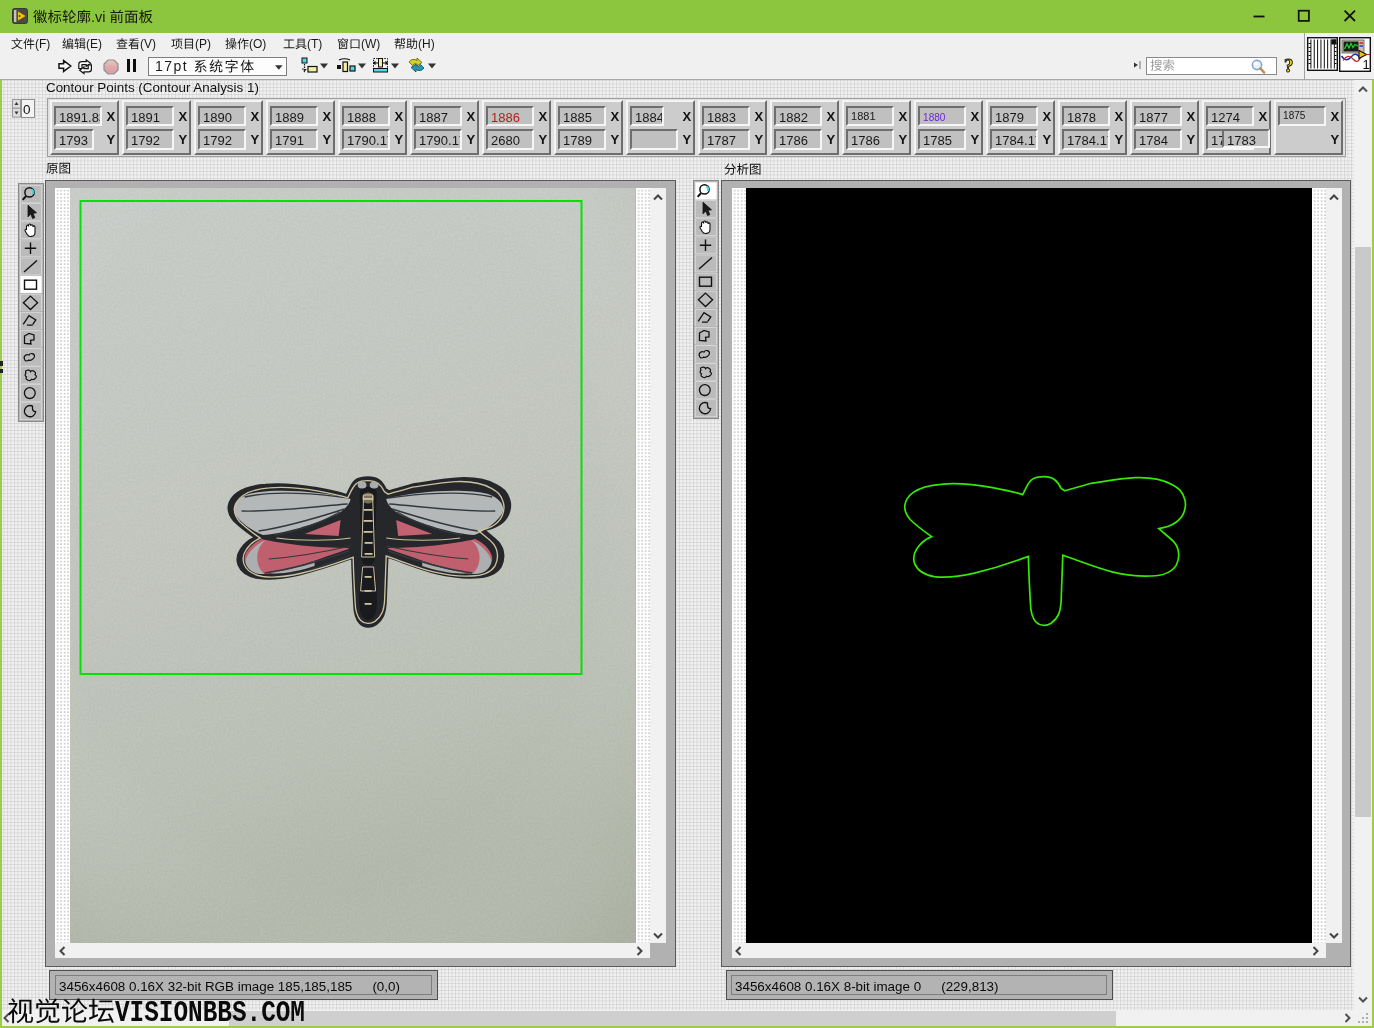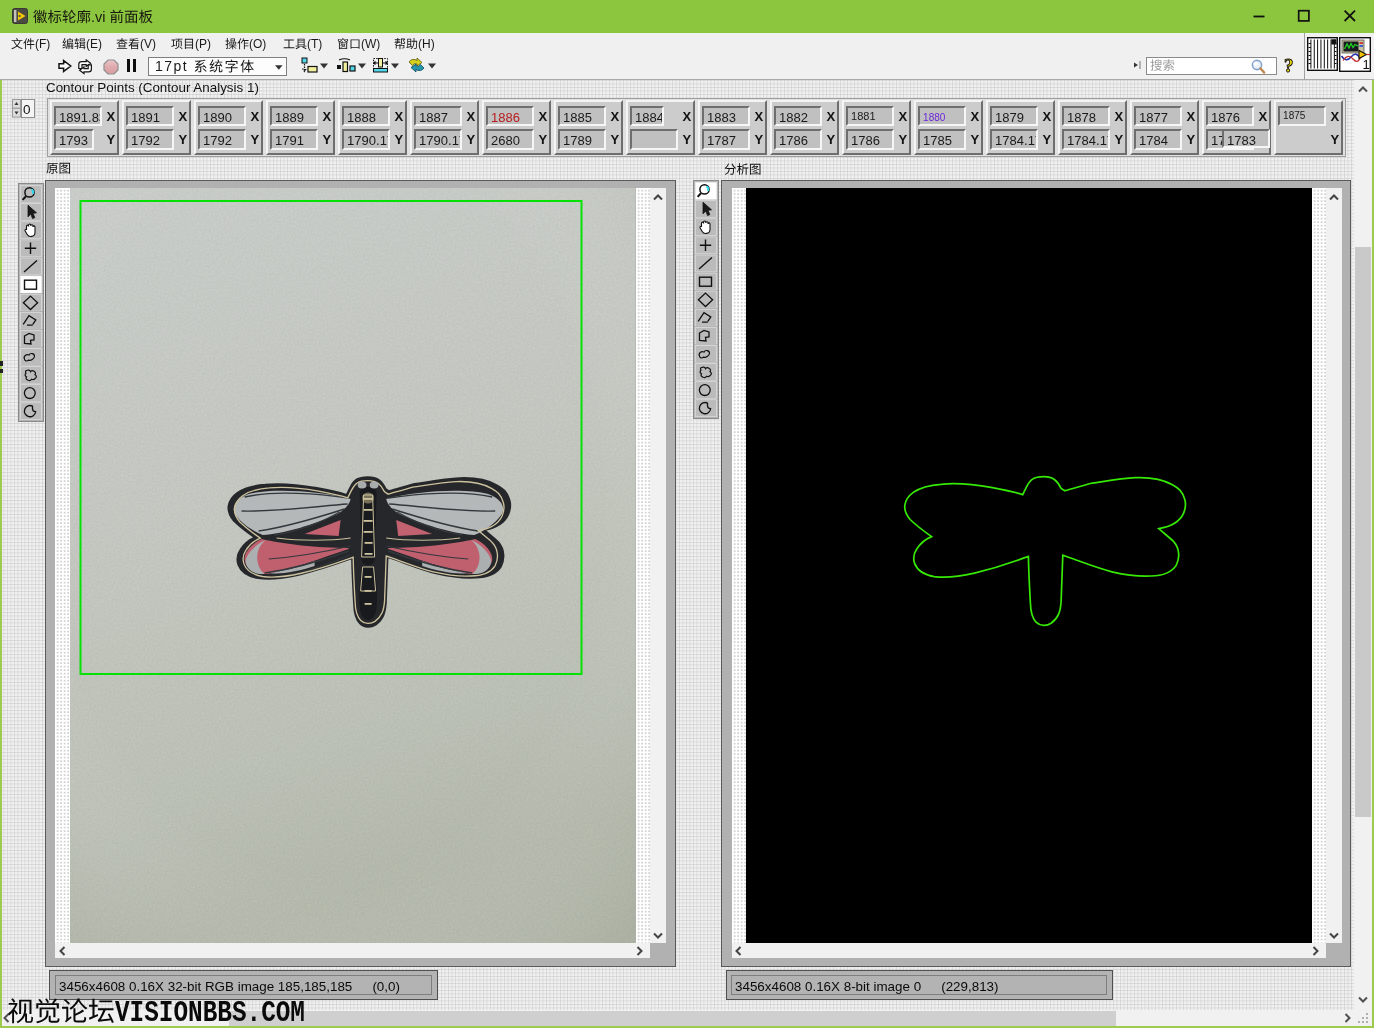--- a/index.html
+++ b/index.html
@@ -376,21 +376,21 @@
 <div class="sunk" style="position:absolute;left:1134.1px;top:106.0px;width:48px;height:20.4px;overflow:hidden">
     <div style="position:absolute;left:3px;top:1.5px;font-size:13px;color:#1A1A1A;white-space:nowrap">1877</div>
   </div>
 <div style="position:absolute;left:1186.5px;top:108.5px;width:12px;font-size:13px;font-weight:700;color:#111">X</div>
 <div class="sunk" style="position:absolute;left:1134.1px;top:129.4px;width:48px;height:20.4px;overflow:hidden">
     <div style="position:absolute;left:3px;top:1.5px;font-size:13px;color:#1A1A1A;white-space:nowrap">1784</div>
   </div>
 <div style="position:absolute;left:1186.5px;top:131.9px;width:12px;font-size:13px;font-weight:700;color:#111">Y</div>
 <div class="bev" style="position:absolute;left:1201.5px;top:100.3px;width:69.8px;height:54.6px"></div>
 <div class="sunk" style="position:absolute;left:1206.1px;top:106.0px;width:48px;height:20.4px;overflow:hidden">
-    <div style="position:absolute;left:3px;top:1.5px;font-size:13px;color:#1A1A1A;white-space:nowrap">1876</div>
+    <div style="position:absolute;left:3px;top:1.5px;font-size:13px;color:#1A1A1A;white-space:nowrap">1274</div>
   </div>
 <div style="position:absolute;left:1258.5px;top:108.5px;width:12px;font-size:13px;font-weight:700;color:#111">X</div>
 <div class="sunk" style="position:absolute;left:1206.1px;top:129.4px;width:48px;height:20.4px;overflow:hidden">
     <div style="position:absolute;left:3px;top:1.5px;font-size:13px;color:#1A1A1A;white-space:nowrap">1784</div>
   </div>
 <div style="position:absolute;left:1258.5px;top:131.9px;width:12px;font-size:13px;font-weight:700;color:#111">Y</div>
 <div class="bev" style="position:absolute;left:1273.5px;top:100.3px;width:69.8px;height:54.6px"></div>
 <div class="sunk" style="position:absolute;left:1278.1px;top:106.0px;width:48px;height:20.4px;overflow:hidden">
     <div style="position:absolute;left:3px;top:1.5px;font-size:10px;color:#1A1A1A;white-space:nowrap">1875</div>
   </div>

